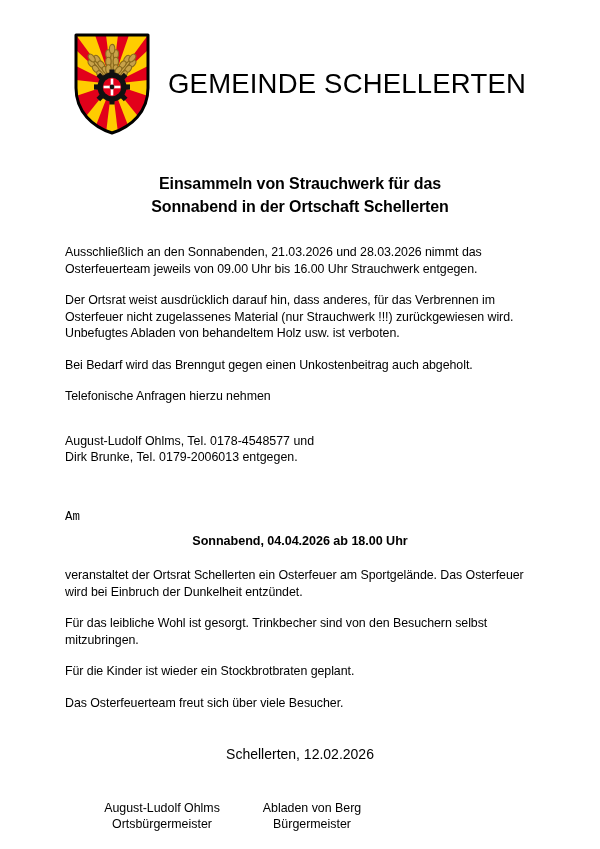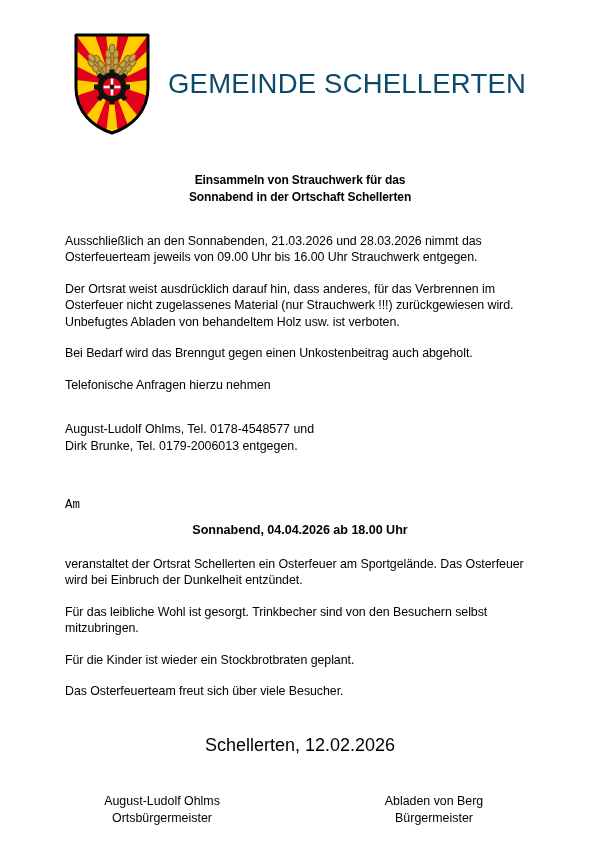--- a/index.html
+++ b/index.html
@@ -43,36 +43,36 @@
   .crest {
     width: 78px;
     height: 104px;
     display: block;
   }
   .header-title {
     flex: 1;
     font-size: 27.5px;
     letter-spacing: 0.2px;
     font-weight: 400;
-    color: #0c4a6e;
+    color: #000000;
     white-space: nowrap;
     padding-left: 6px;
     line-height: 1;
   }
 
   
   .content {
     position: absolute;
     left: 65px;
     top: 172px;
     width: 470px;
   }
   .doc-title {
     text-align: center;
-    font-size: 12px;
+    font-size: 16px;
     font-weight: bold;
     line-height: 1.45;
     margin: 0 0 26px 0;
     letter-spacing: -0.1px;
   }
   .doc-title .t-line { display: block; }
 
   p.para {
     font-size: 12.4px;
     line-height: 1.33;
@@ -100,29 +100,28 @@
   .event-line {
     font-size: 12.6px;
     font-weight: bold;
     text-align: center;
     margin: 0 0 17px 0;
     line-height: 1.33;
     letter-spacing: -0.05px;
   }
 
   .place-date {
-    font-size: 18px;
+    font-size: 14px;
     text-align: center;
     margin: 34px 0 0 0;
     line-height: 1.33;
   }
 
   .signatures {
     display: flex;
-    justify-content: space-between;
     margin-top: 36px;
     font-size: 12.4px;
     line-height: 1.35;
   }
   .sig-block {
     text-align: center;
     min-width: 150px;
   }
   .sig-block .name { display: block; }
   .sig-block .role { display: block; }

